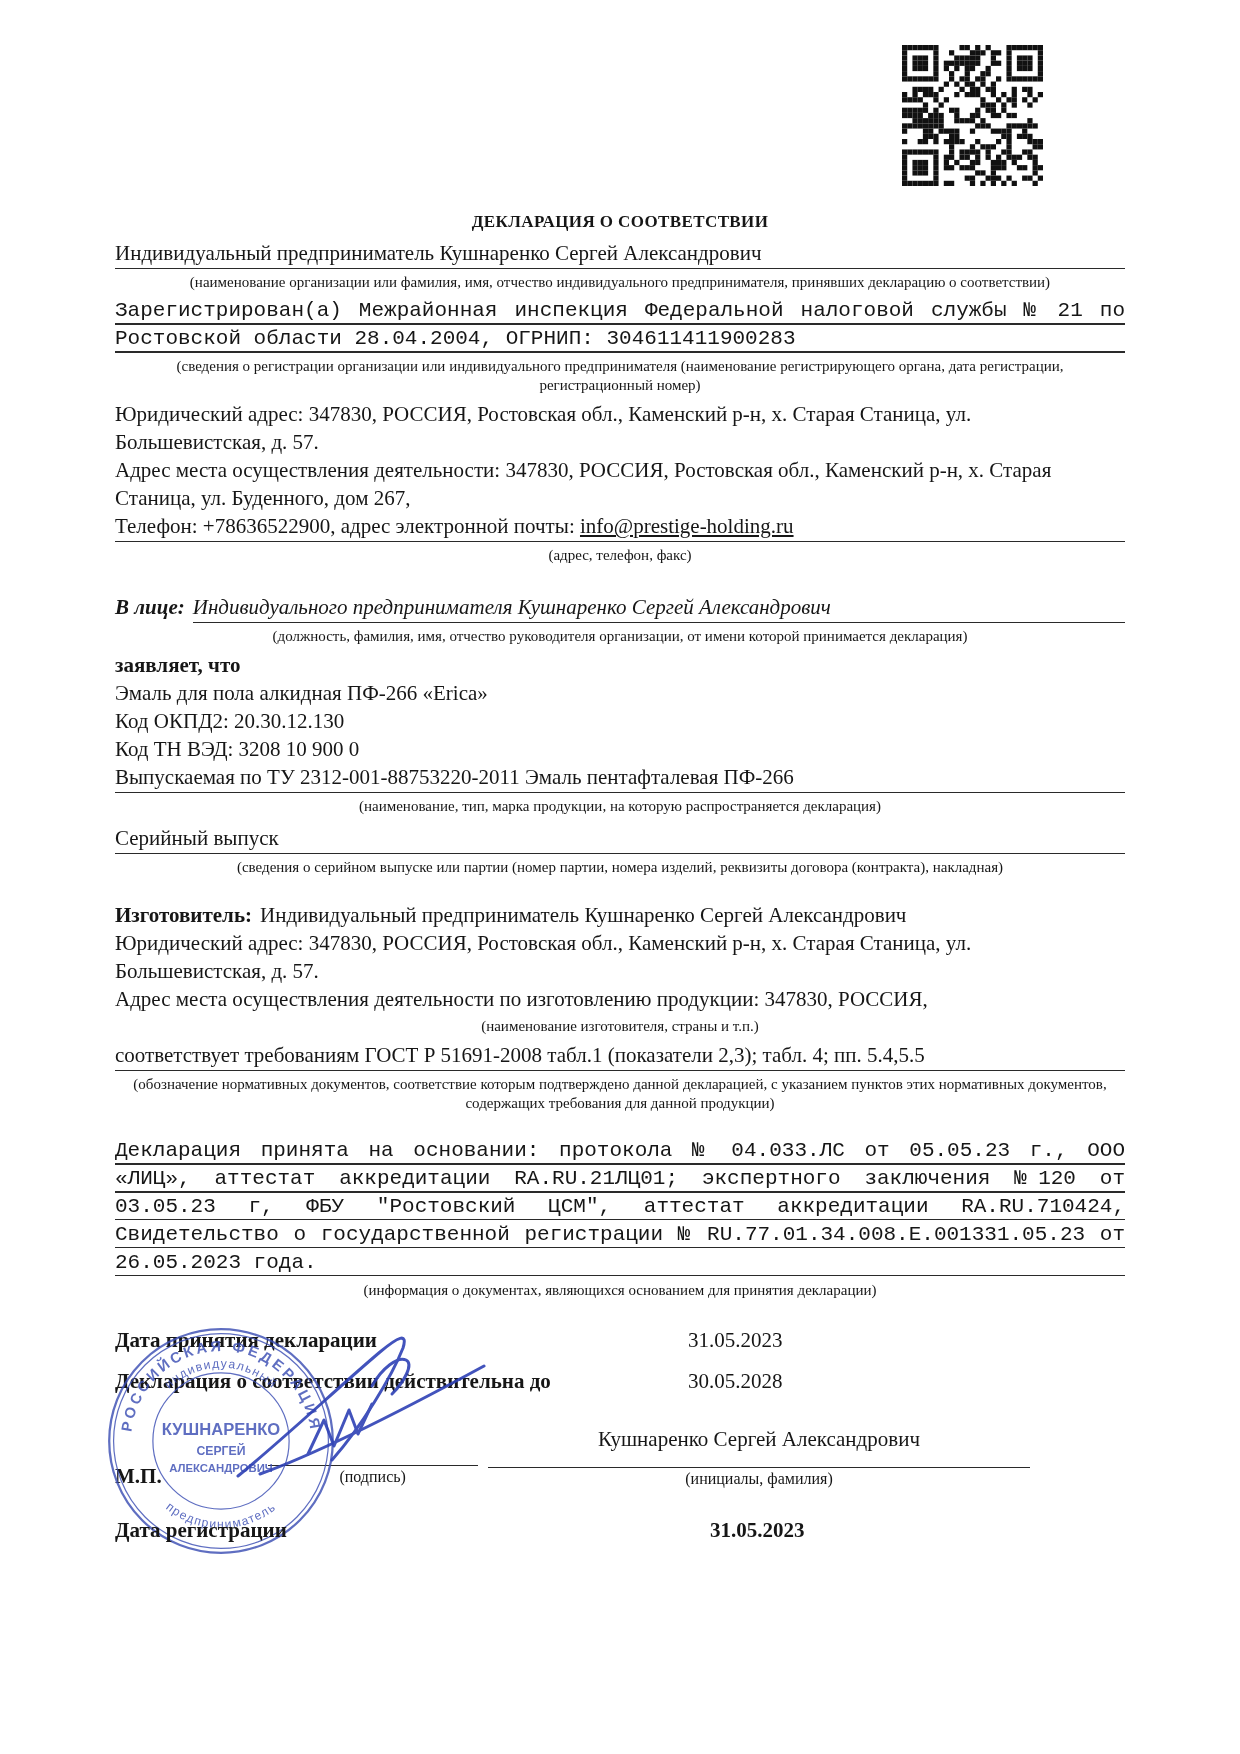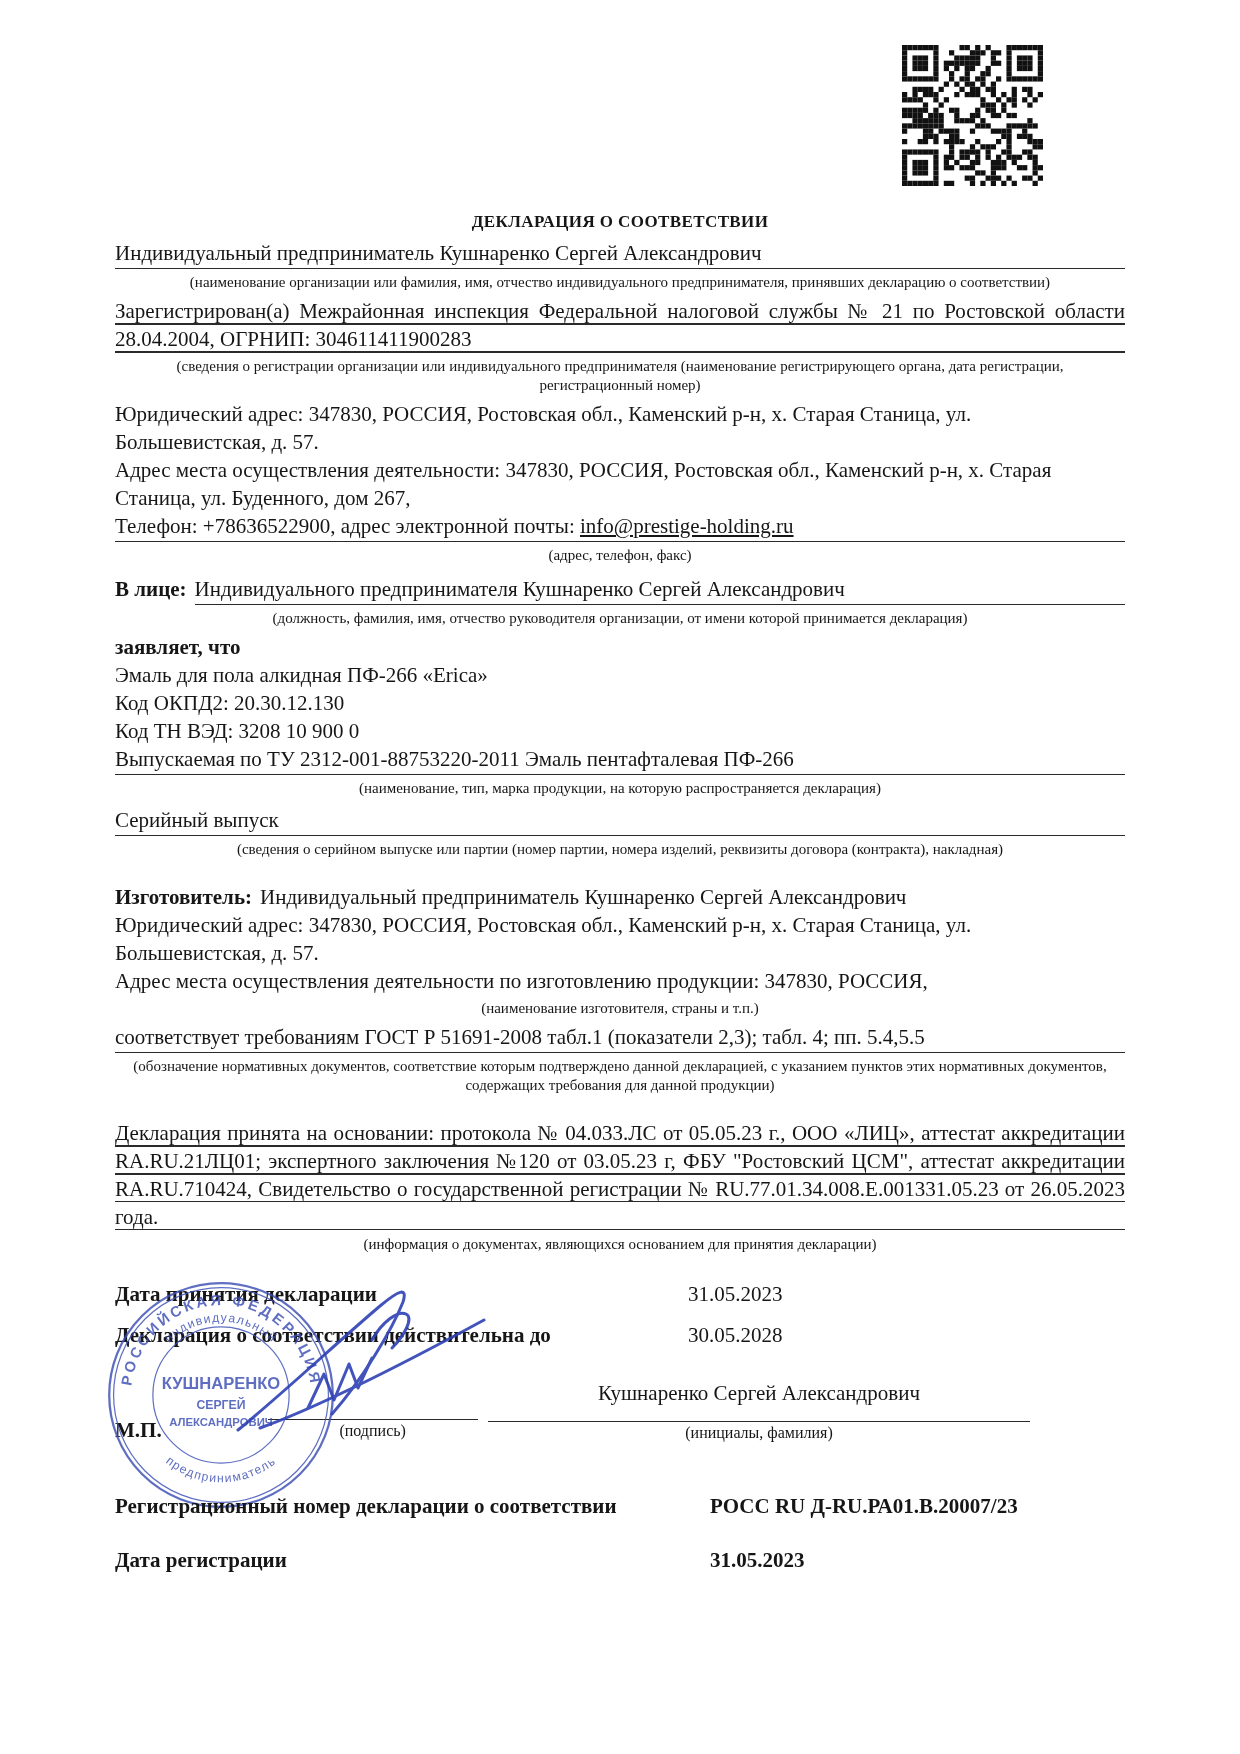--- a/index.html
+++ b/index.html
@@ -12,26 +12,27 @@
   .qr { position:absolute; left:902px; top:45px; width:141px; height:141px; }
   .content { padding:208px 115px 0 115px; font-size:21px; line-height:28px; }
   .title { text-align:center; font-size:17px; font-weight:bold; letter-spacing:.4px; margin-bottom:3px; }
   .line { display:block; }
   .b { font-weight:bold; }
   .lblgap { margin-right:8px; white-space:nowrap; }
   .uline { border-bottom:1.6px solid #2a2a2a; padding-bottom:1px; }
   .ruled {
     background-image:repeating-linear-gradient(to bottom,
       transparent 0, transparent 26.4px, #2a2a2a 26.4px, #2a2a2a 27.8px);
+    font-family:Liberation Mono, monospace;
   }
   .just { text-align:justify; }
   .caption { font-size:15px; line-height:19px; text-align:center; padding:4px 14px 3px; }
   .cap-gap { padding-bottom:8px; }
   .cap-big-gap { padding-bottom:18px; }
-  .row-inline { display:flex; margin-top:2px; }
+  .row-inline { display:flex; margin-top:20px;font-style:italic; }
   .fill { flex:1; }
   .mt2{margin-top:2px}.mt6{margin-top:6px}.mt8{margin-top:8px}
   .mt13{margin-top:13px}.mt26{margin-top:26px}
   .mt48{margin-top:48px}
   .kv { position:relative; }
   .kv-val { position:absolute; left:573px; top:0; }
   .kv2 { position:relative; }
   .kv2-val { position:absolute; left:595px; top:0; }
   .sign-section { position:relative; }
   .sig-row { display:flex; align-items:flex-end; margin-top:30px; }
@@ -511,23 +512,19 @@
         </svg>
         <svg class="signature" viewBox="0 0 310 176">
           <path d="M18,152 C60,118 122,60 160,28 C178,13 188,8 183,24 C172,52 142,102 112,136"></path>
           <path d="M40,150 C96,130 172,92 264,42"></path>
           <path d="M88,130 l16,-34 l10,26 l15,-36 l9,24 l14,-30"></path>
           <path d="M152,62 c10,-18 26,-30 34,-26 c8,4 -2,22 -14,34"></path>
         </svg>
       </div>
     </div>
 
-    <div class="kv2 mt48">
-      <span class="b">Регистрационный номер декларации о соответствии</span>
-      <span class="kv2-val b">РОСС RU Д-RU.РА01.В.20007/23</span>
-    </div>
     <div class="kv2 mt26">
       <span class="b">Дата регистрации</span>
       <span class="kv2-val b">31.05.2023</span>
     </div>
 
   </div>
 </div>
 
 </body></html>

